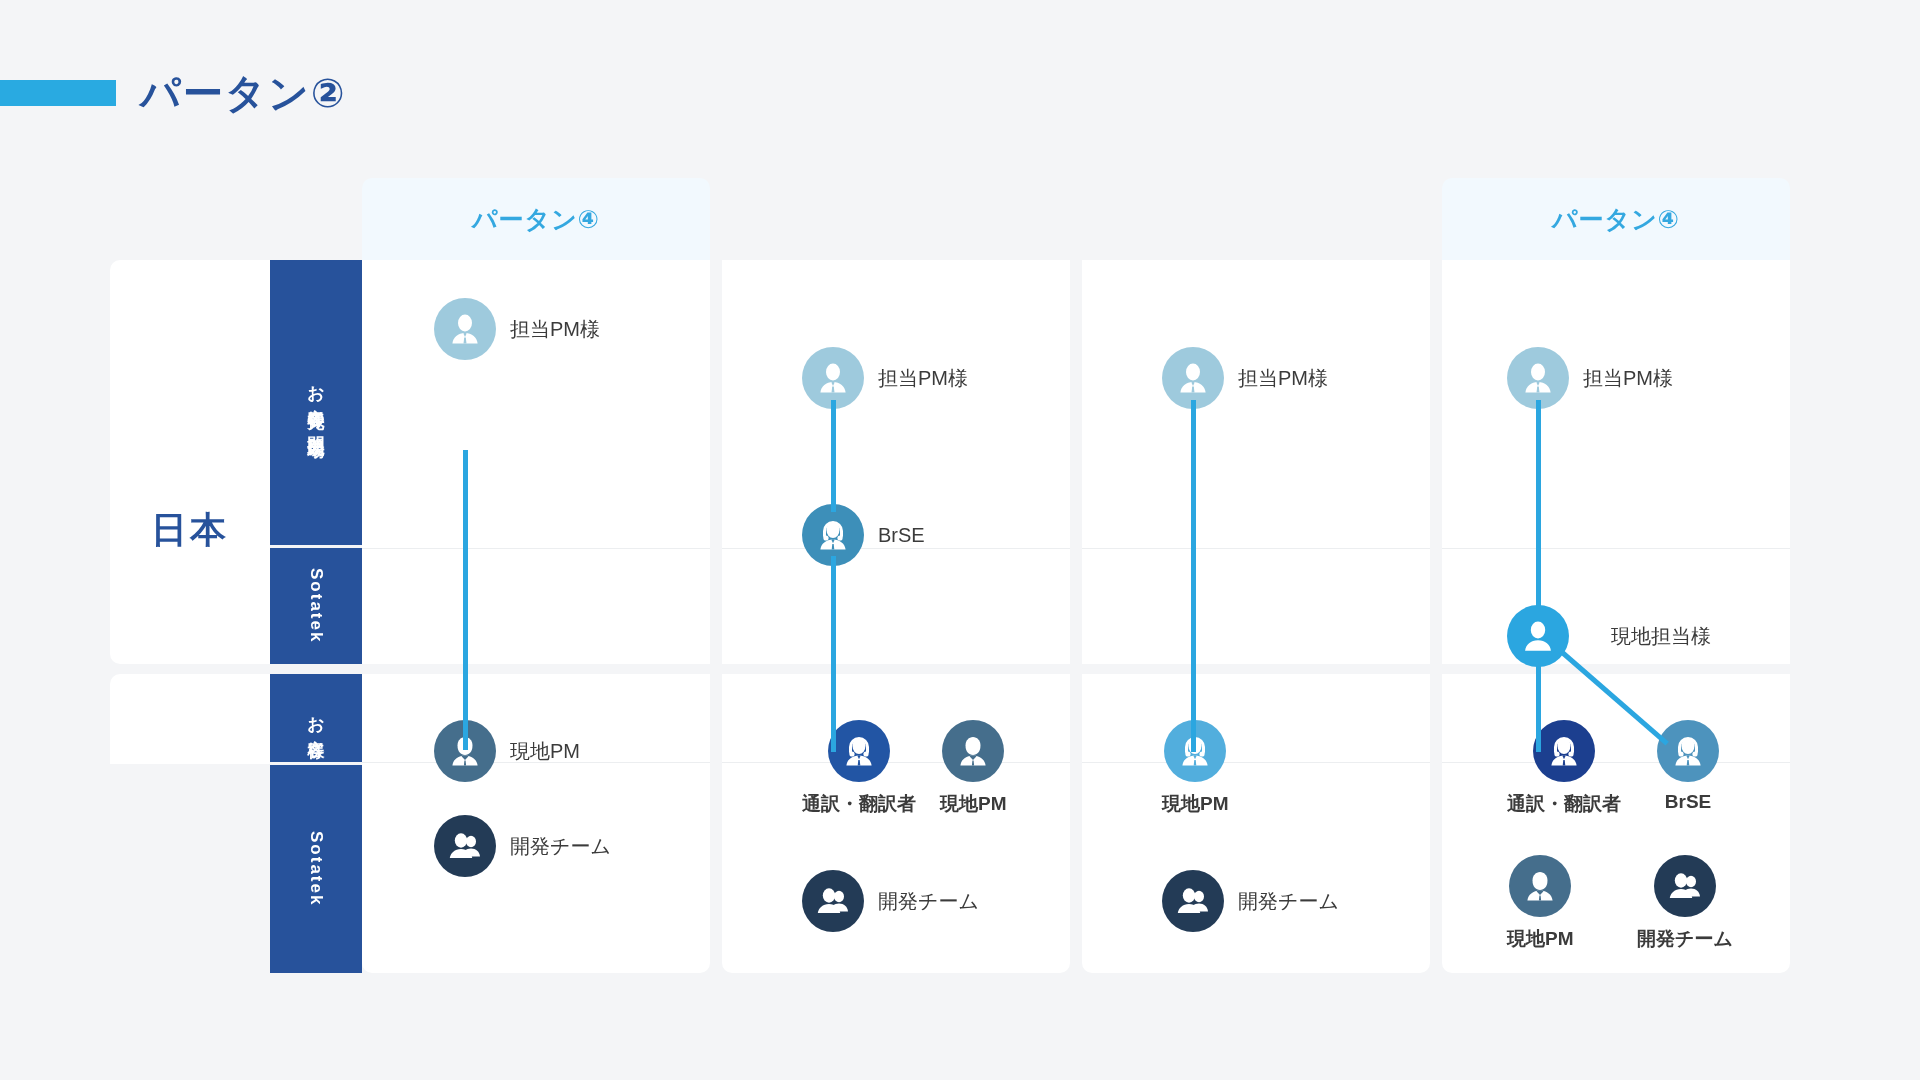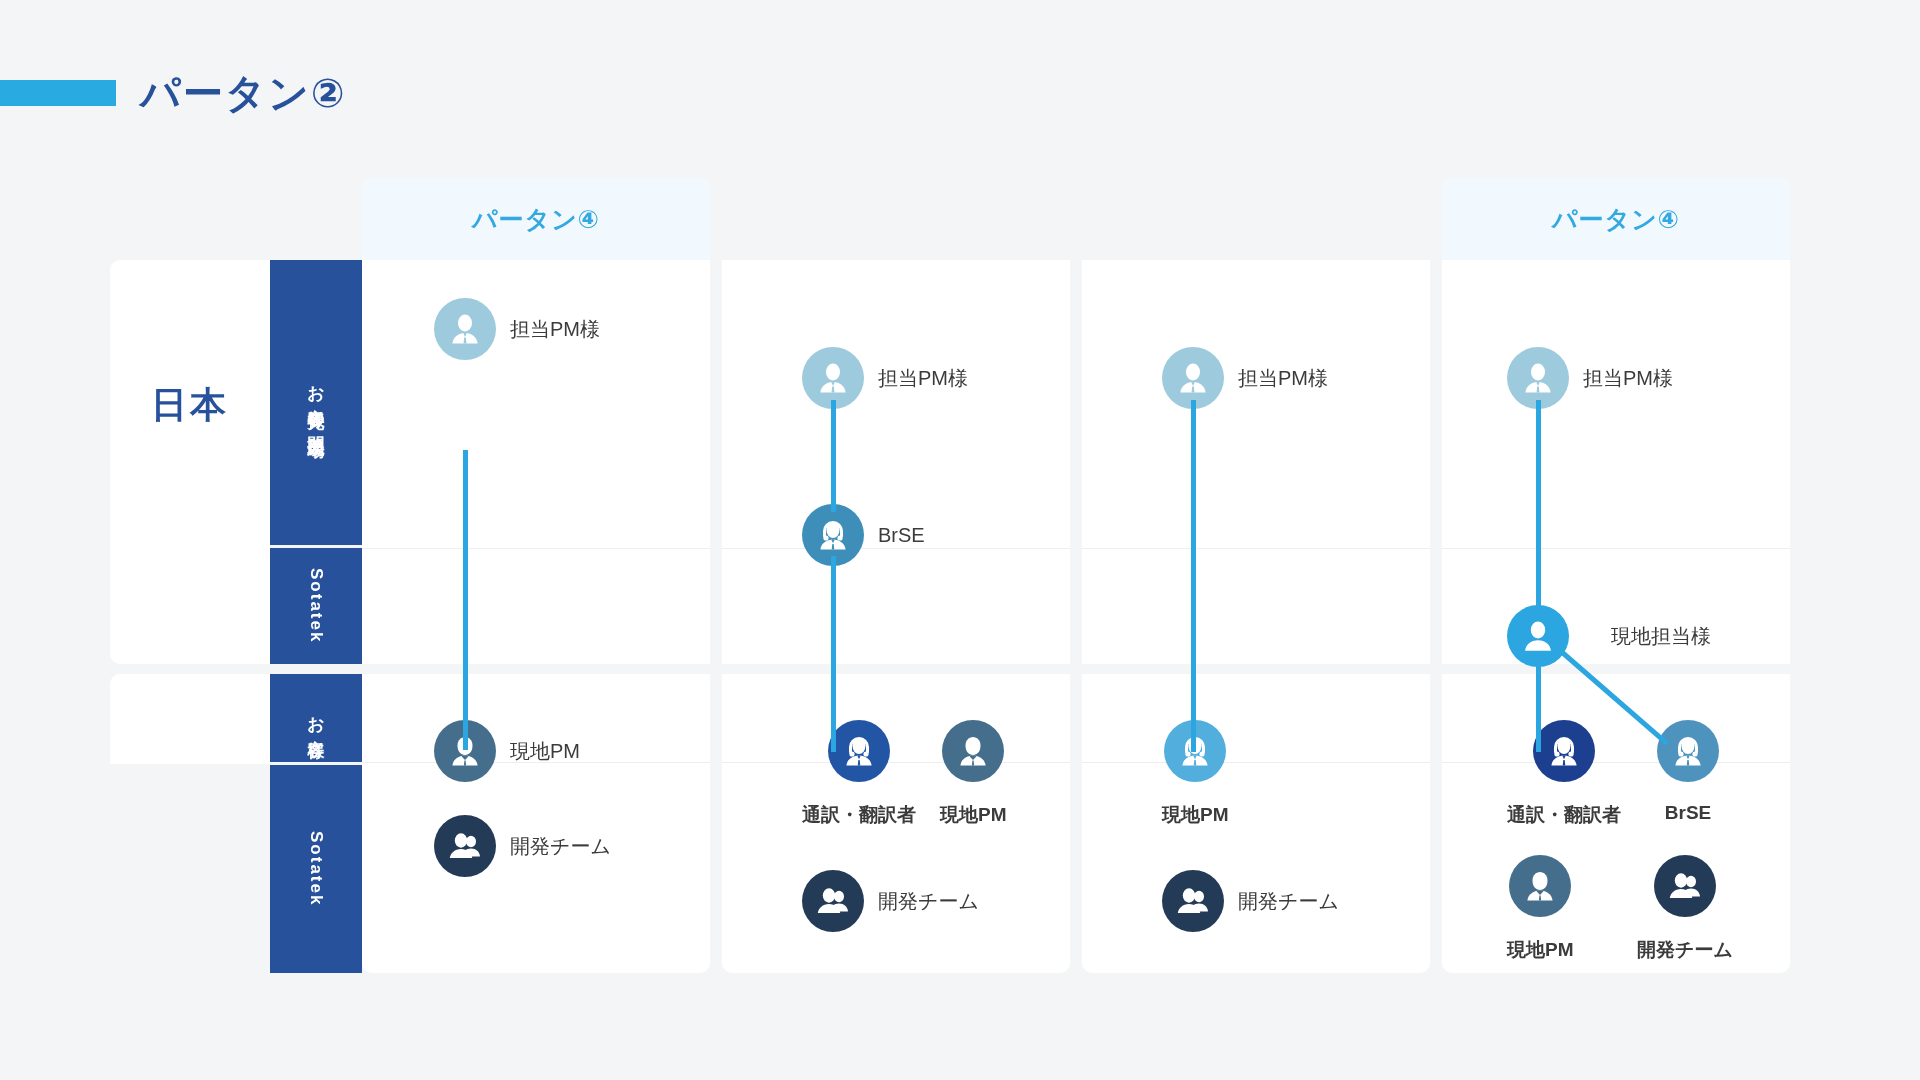--- a/index.html
+++ b/index.html
@@ -22,35 +22,35 @@
   
   .hdr{position:absolute;top:0;height:82px;border-radius:10px 10px 0 0;
        background:#f2f9fe;display:flex;align-items:center;justify-content:center;}
   .hdr span{font-size:25px;font-weight:bold;color:#34a8e0;letter-spacing:1px;}
 
   .colbody{position:absolute;top:82px;height:713px;background:#ffffff;border-radius:0 0 10px 10px;}
   .colbody .gapline{position:absolute;left:0;right:0;height:1px;background:#eceef0;}
   .colbody .splitgap{position:absolute;left:0;right:0;background:#f4f5f7;height:10px;}
 
   
-  .country{position:absolute;left:0;width:160px;background:#fff;display:flex;align-items:center;justify-content:center;}
+  .country{position:absolute;left:0;width:160px;background:#fff;display:flex;align-items:flex-end;justify-content:center;}
   .country span{font-size:36px;font-weight:bold;color:#27529b;letter-spacing:3px;text-align:center;line-height:1.15;}
 
   .vstrip{position:absolute;left:160px;width:92px;background:#27529b;display:flex;align-items:center;justify-content:center;}
   .vstrip span{writing-mode:vertical-rl;font-size:17px;font-weight:bold;color:#fff;letter-spacing:2px;white-space:nowrap;}
   .vstrip.lat span{writing-mode:vertical-rl;}
 
   
   .node{position:absolute;display:flex;align-items:center;justify-content:center;}
   .node.stack{flex-direction:column;align-items:center;}
   .av{border-radius:50%;display:flex;align-items:center;justify-content:center;flex:none;}
   .av svg{display:block;}
   .nlabel{font-size:20px;color:#3b3b3b;white-space:nowrap;}
   .node.side .nlabel{margin-left:14px;}
-  .node.stack .nlabel{margin-top:20px;font-weight:bold;font-size:19px;}
+  .node.stack .nlabel{margin-top:9px;font-weight:bold;font-size:19px;}
 
   
   .conn{position:absolute;background:#2ba6e0;z-index:1;}
   .connd{position:absolute;height:5px;background:#2ba6e0;transform-origin:0 50%;z-index:1;}
 </style>
 </head>
 <body>
 
 <div class="title-row">
   <div class="title-bar"></div>

